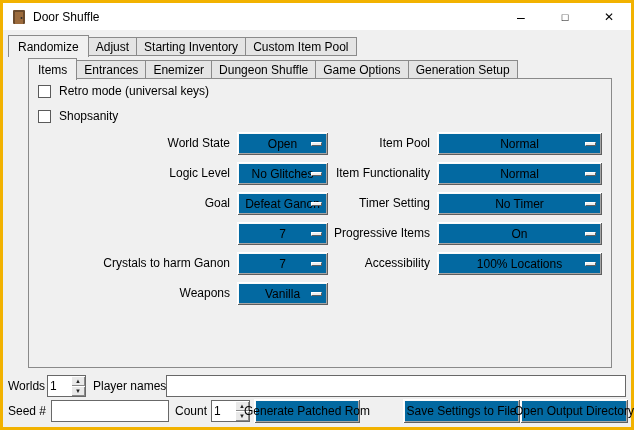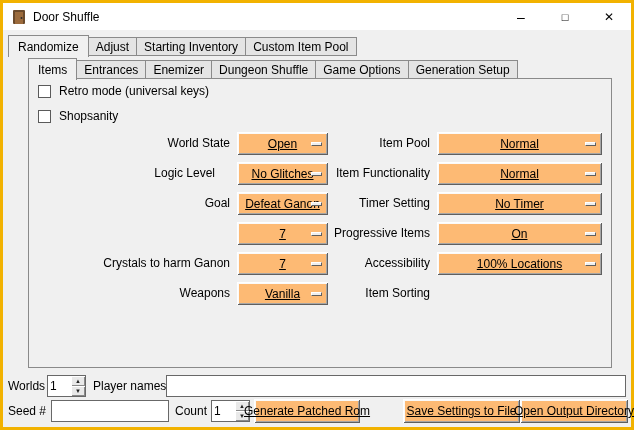--- a/index.html
+++ b/index.html
@@ -39,24 +39,23 @@
   }
   .outer-tabs{left:5px;top:4px;}
   .inner-tabs{left:25px;top:27px;}
   
   .panel{
     position:absolute;left:25px;top:48px;width:584px;height:290px;
     border:1px solid #8a8a8a;background:transparent;z-index:0;
   }
   
   .btn3d{
-    background:#fdba74;
+    background:#0369a1;
     box-shadow: inset 1px 1px 0 #ffffff, inset -1px -1px 0 #5f5f5f,
                 inset 2px 2px 0 #fafafa, inset -2px -2px 0 #a6a6a6;
-    text-decoration: underline;
   }
   .entry{
     background:#ffffff;border:1px solid #686868;
     font-family:"Liberation Sans",sans-serif;font-size:12px;padding:0 4px;
     outline:none;
   }
   
   .cbox{position:absolute;width:13px;height:13px;background:#fff;border:1px solid #5a5a5a;}
   .cbox-label{position:absolute;line-height:15px;white-space:nowrap;}
   
@@ -131,21 +130,21 @@
     <div class="cbox-label" style="left:56px;top:54px;">Retro mode (universal keys)</div>
     <div class="cbox" style="left:35px;top:80px;"></div>
     <div class="cbox-label" style="left:56px;top:79px;">Shopsanity</div>
 
     <div class="opt-label" style="right:401px;top:102px;">World State</div>
     <div class="opt-btn btn3d" style="left:234px;top:102px;width:91px;">
       <span class="opt-val">Open</span>
       <span class="opt-ind"></span>
     </div>
 
-    <div class="opt-label" style="right:416px;top:132px;">Logic Level</div>
+    <div class="opt-label" style="right:401px;top:132px;">Logic Level</div>
     <div class="opt-btn btn3d" style="left:234px;top:132px;width:91px;">
       <span class="opt-val">No Glitches</span>
       <span class="opt-ind"></span>
     </div>
 
     <div class="opt-label" style="right:401px;top:162px;">Goal</div>
     <div class="opt-btn btn3d" style="left:234px;top:162px;width:91px;">
       <span class="opt-val">Defeat Ganon</span>
       <span class="opt-ind"></span>
     </div>
@@ -190,21 +189,20 @@
       <span class="opt-val">On</span>
       <span class="opt-ind"></span>
     </div>
 
     <div class="opt-label" style="right:201px;top:222px;">Accessibility</div>
     <div class="opt-btn btn3d" style="left:434px;top:222px;width:165px;">
       <span class="opt-val">100% Locations</span>
       <span class="opt-ind"></span>
     </div>
 
-    <div class="opt-label" style="right:201px;top:252px;">Item Sorting</div>
 
     <div class="b-label" style="left:5px;top:345px;">Worlds</div>
     <div class="spinbox" style="left:44px;top:345px;width:39px;">
       <input class="spin-input" value="1" style="">
       <div class="spin-arrows">
         <div class="spin-btn">
             <span>▲</span>
           </div>
         <div class="spin-btn">
             <span>▼</span>

